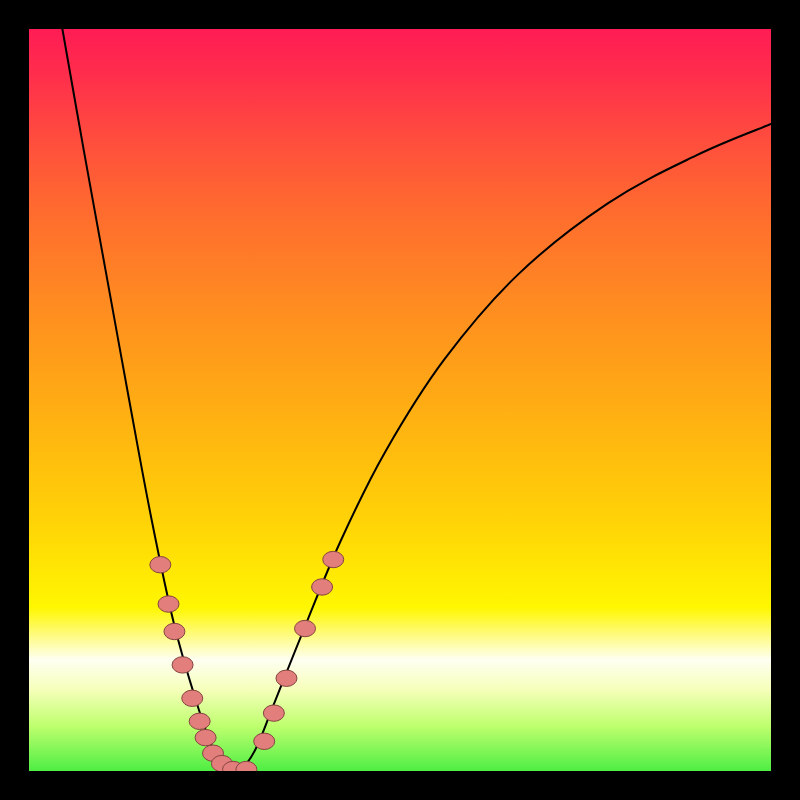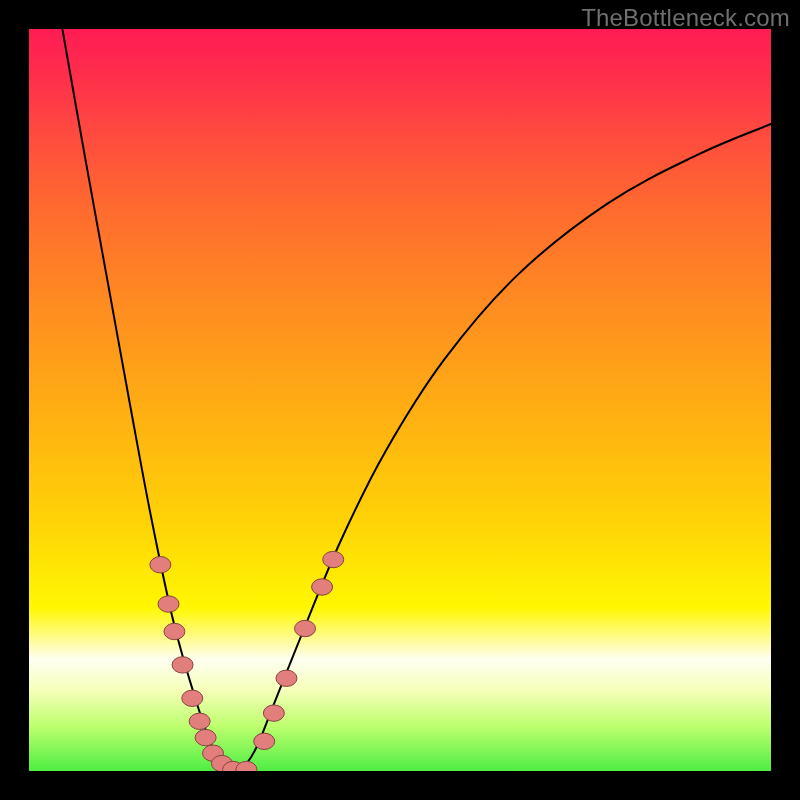--- a/index.html
+++ b/index.html
@@ -55,21 +55,20 @@
     left: 0;
     top: 0;
     width: 742px;
     height: 742px;
   }
 </style>
 </head>
 <body>
 
 <div class="outer">
-  <div class="attribution">TheBottleneck.com</div>
 
   <div class="plot-frame">
     <svg class="curves" viewBox="0 0 742 742" preserveAspectRatio="none">
       <g id="curve-layer">
           <path d="M 33.39 0.00 C 37.40 22.71, 47.64 81.40, 55.65 126.14 C 63.66 170.88, 69.90 204.50, 77.91 248.57 C 85.92 292.64, 92.16 327.59, 100.17 371.00 C 108.18 414.41, 114.42 449.65, 122.43 489.72 C 130.44 529.79, 136.68 560.88, 144.69 593.60 C 152.70 626.32, 159.87 648.80, 166.95 671.51 C 174.03 694.22, 178.94 708.39, 184.02 719.74 C 189.09 731.09, 191.14 730.57, 195.15 734.58 C 199.15 738.59, 204.27 740.66, 206.28 742.00" fill="none" stroke="#000000" stroke-width="2" stroke-linecap="round"></path>
           <path d="M 206.28 742.00 C 208.28 740.66, 213.40 739.25, 217.41 734.58 C 221.41 729.91, 223.59 726.71, 228.54 716.03 C 233.48 705.35, 236.58 695.92, 244.86 675.22 C 253.14 654.52, 262.52 630.40, 274.54 601.02 C 286.56 571.64, 296.95 544.03, 311.64 511.98 C 326.33 479.93, 337.46 455.66, 356.16 422.94 C 374.86 390.22, 391.48 362.24, 415.52 330.19 C 439.56 298.14, 460.34 272.91, 489.72 244.86 C 519.10 216.81, 546.71 195.74, 578.76 174.37 C 610.81 153.00, 638.42 140.43, 667.80 126.14 C 697.18 111.85, 728.64 100.59, 742.00 94.98" fill="none" stroke="#000000" stroke-width="2" stroke-linecap="round"></path>
         </g>
       <g id="marker-layer">
           <ellipse cx="131.33" cy="535.72" rx="10.50" ry="8.20" fill="#e27e7b" stroke="#84443f" stroke-width="1"></ellipse>
           <ellipse cx="139.50" cy="575.05" rx="10.50" ry="8.20" fill="#e27e7b" stroke="#84443f" stroke-width="1"></ellipse>

